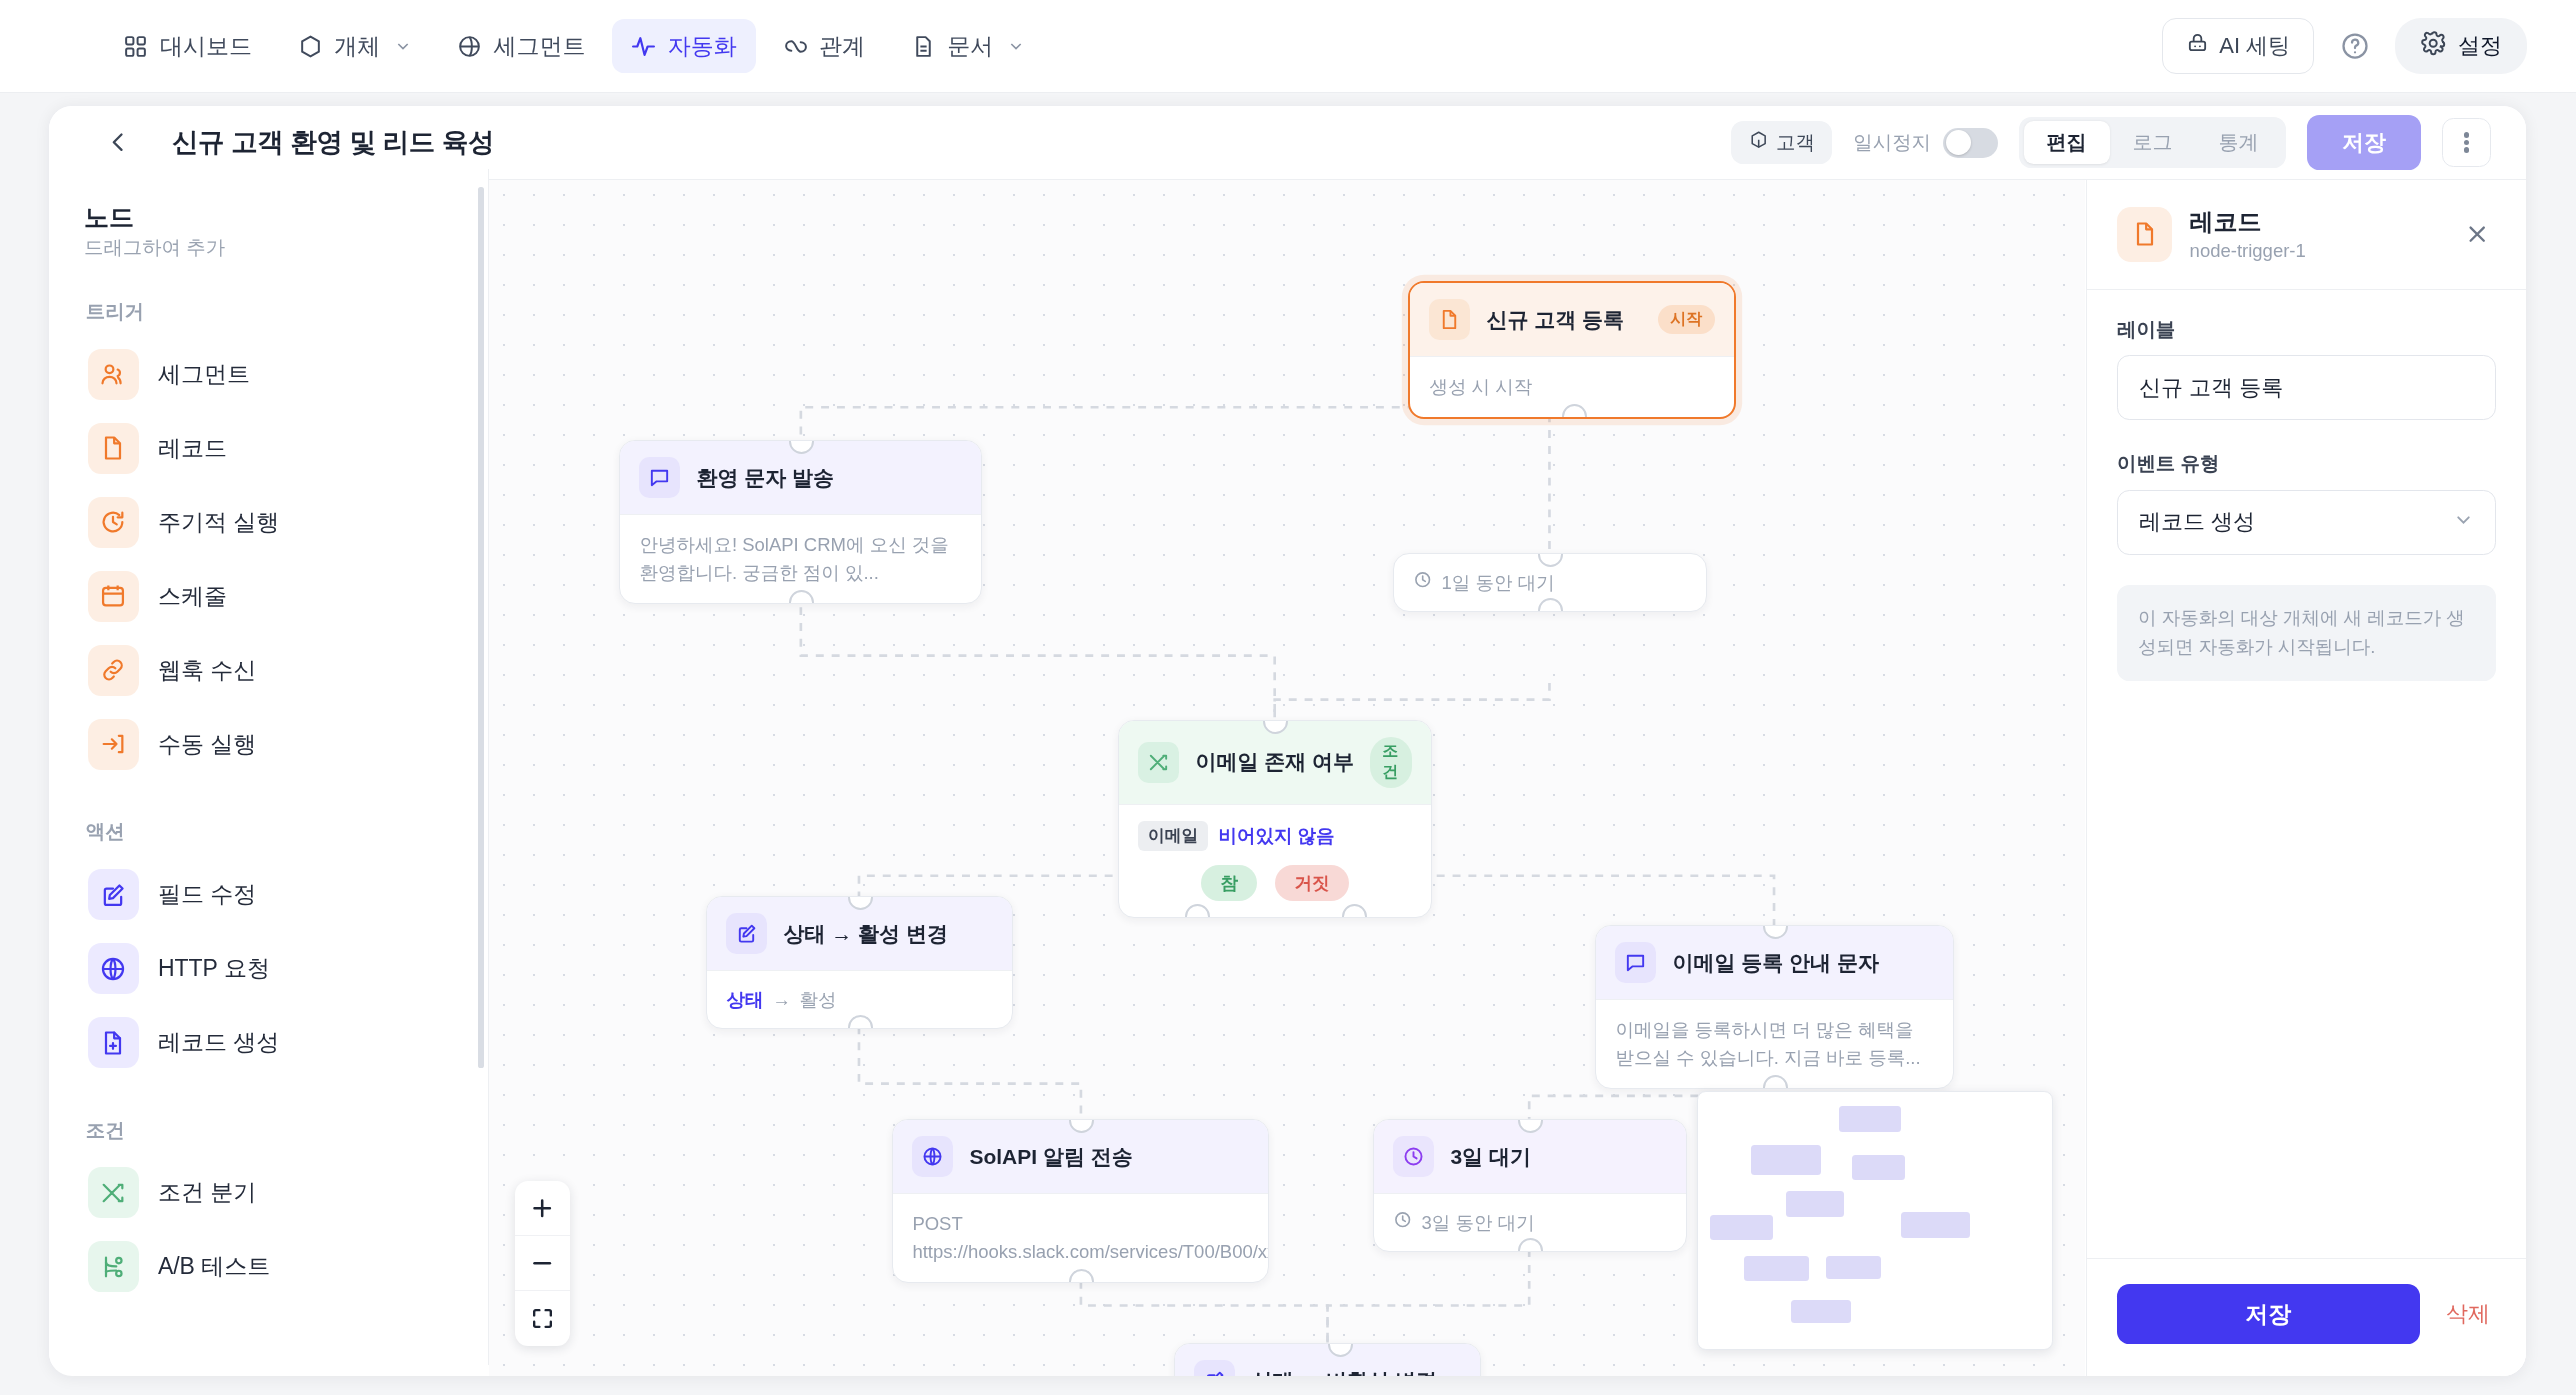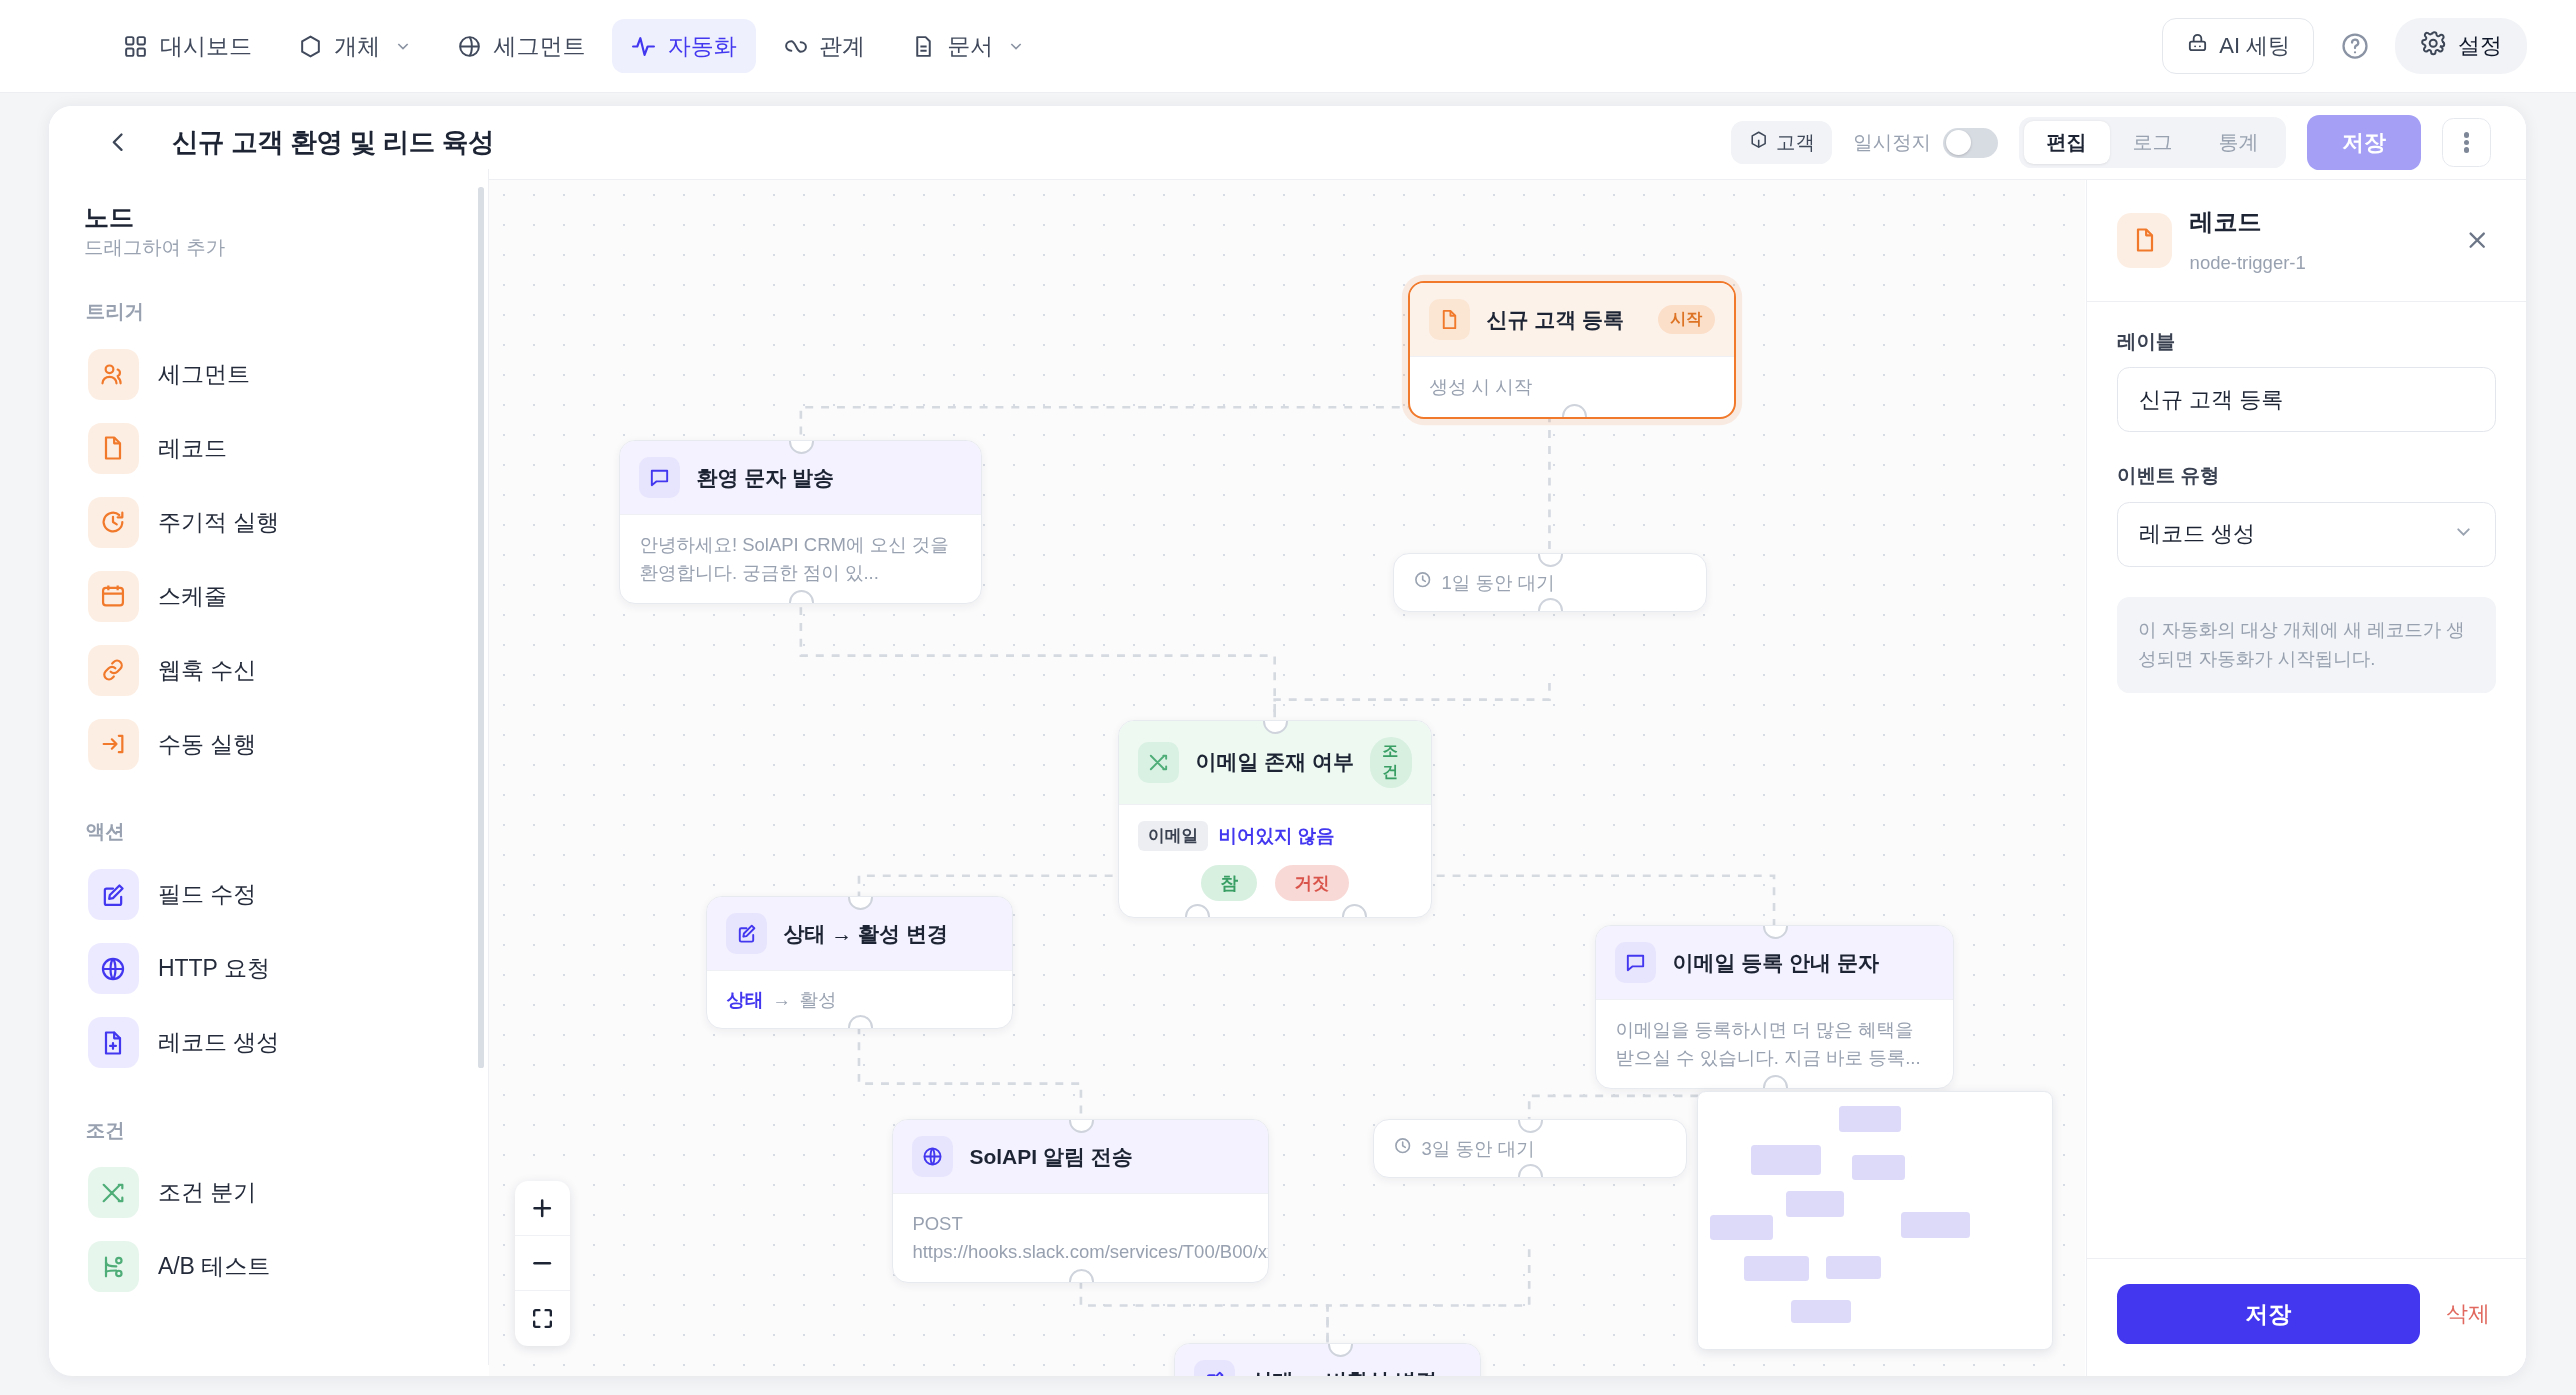--- a/index.html
+++ b/index.html
@@ -154,21 +154,21 @@
   .mm-node { position: absolute; background: #dcdaf8; border-radius: 3.5px; }
 
   
   .rightpanel {
     position: absolute; right: 0; top: 74px; width: 440px; height: 1196px;
     background: #fff; border-left: 0.9px solid #edeff2;
   }
   .rp-head { display: flex; align-items: center; gap: 17.6px; padding: 26.4px 30px; border-bottom: 0.9px solid #edeff2; }
   .rp-ico { width: 55px; height: 55px; border-radius: 14px; background: #fdeee3; display: flex; align-items: center; justify-content: center; flex: none; }
   .rp-title { font-size: 24px; font-weight: 700; color: #1d2433; }
-  .rp-sub { font-size: 18.5px; color: #98a1b0; margin-top: 14px; }
+  .rp-sub { font-size: 18.5px; color: #98a1b0; margin-top: 2px; }
   .rp-close { margin-left: auto; width: 37px; height: 37px; display: flex; align-items: center; justify-content: center; cursor: pointer; }
   .rp-body { padding: 26.4px 30px; }
   .fld-label { font-size: 19.4px; font-weight: 700; color: #3a4252; margin-bottom: 12.3px; }
   .fld-input {
     width: 100%; height: 65px; border: 0.9px solid #e3e6ec; border-radius: 12.3px;
     padding: 0 21px; font-size: 22px; color: #1d2433; background: #fff;
     font-family: "Liberation Sans", sans-serif;
   }
   .fld-select {
     width: 100%; height: 65px; border: 0.9px solid #e3e6ec; border-radius: 12.3px;
@@ -626,20 +626,29 @@
         </div>
         <div class="node-body">
           <div class="n-desc">POST</div>
           <div class="n-desc">https://hooks.slack.com/services/T00/B00/xxxx</div>
         </div>
         <div class="port" style="left:176px; top:-12.3px;"></div>
         <div class="port" style="left:176px; bottom:-12.3px;"></div>
       </div>
 
       <div class="node" style="left:884px; top:939px; width:314px;">
+        <div class="node-head violet">
+          <div class="n-ico" style="background:#eae5fd">
+            <svg width="23" height="23" viewBox="0 0 24 24" fill="none" stroke="#8c3df0" stroke-width="2" stroke-linecap="round">
+                <circle cx="12" cy="12" r="8.4"></circle>
+                <path d="M12 7.4V12l3.2 2"></path>
+              </svg>
+          </div>
+          <div class="n-title">3일 대기</div>
+        </div>
         <div class="node-body">
           <div class="n-meta">
             <span>
               <svg width="19.4" height="19.4" viewBox="0 0 24 24" fill="none" stroke="#9aa3b1" stroke-width="2" stroke-linecap="round">
                   <circle cx="12" cy="12" r="8.4"></circle>
                   <path d="M12 7.4V12l3.2 2"></path>
                 </svg>
             </span>
             <span>3일 동안 대기</span>
           </div>

